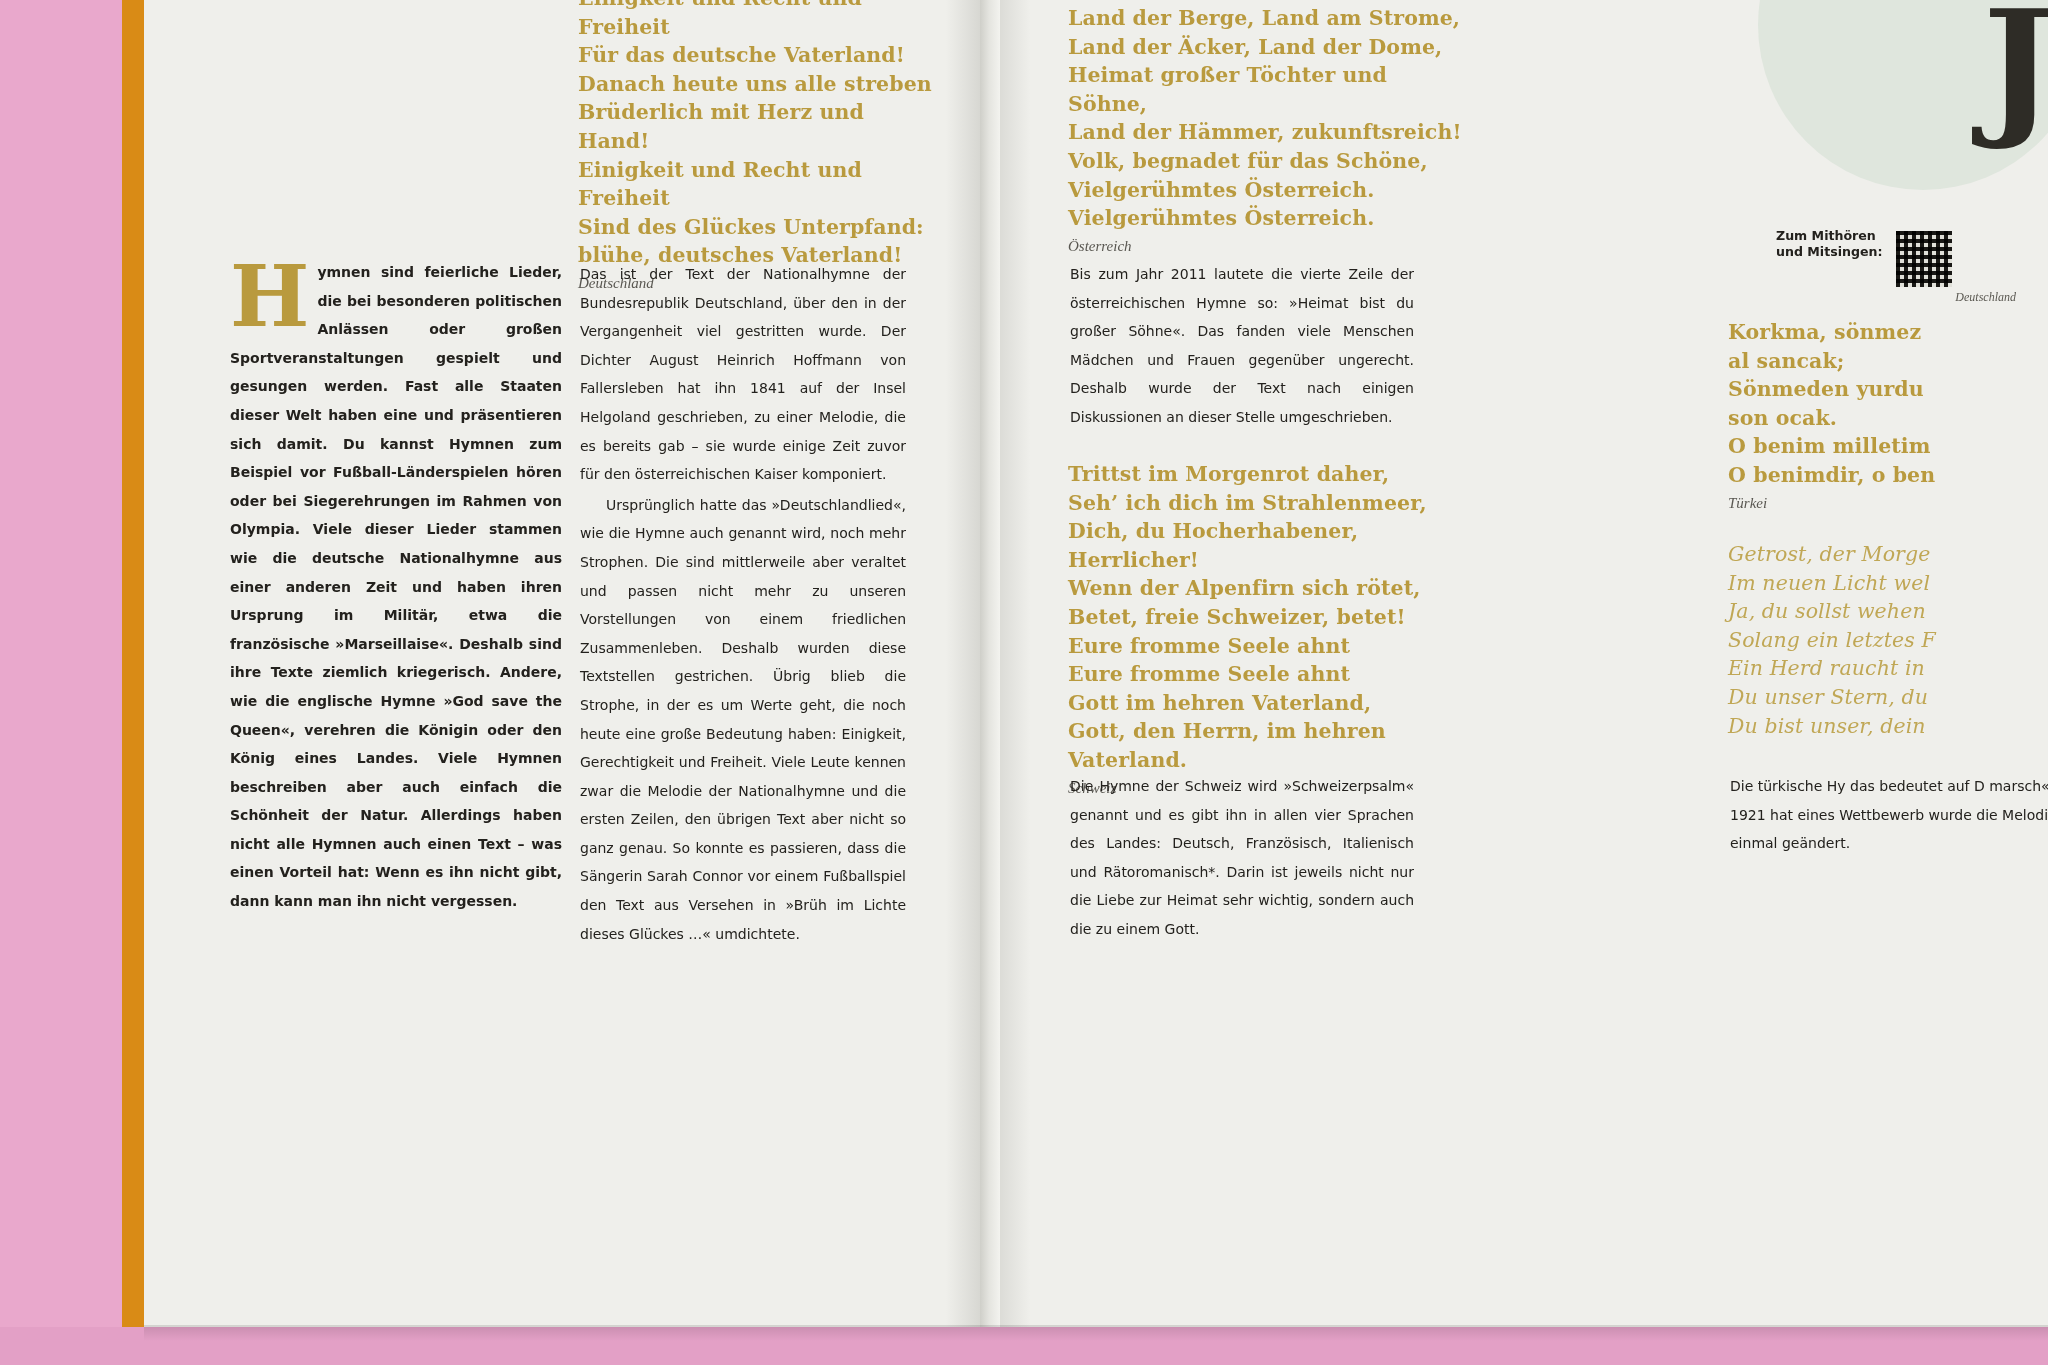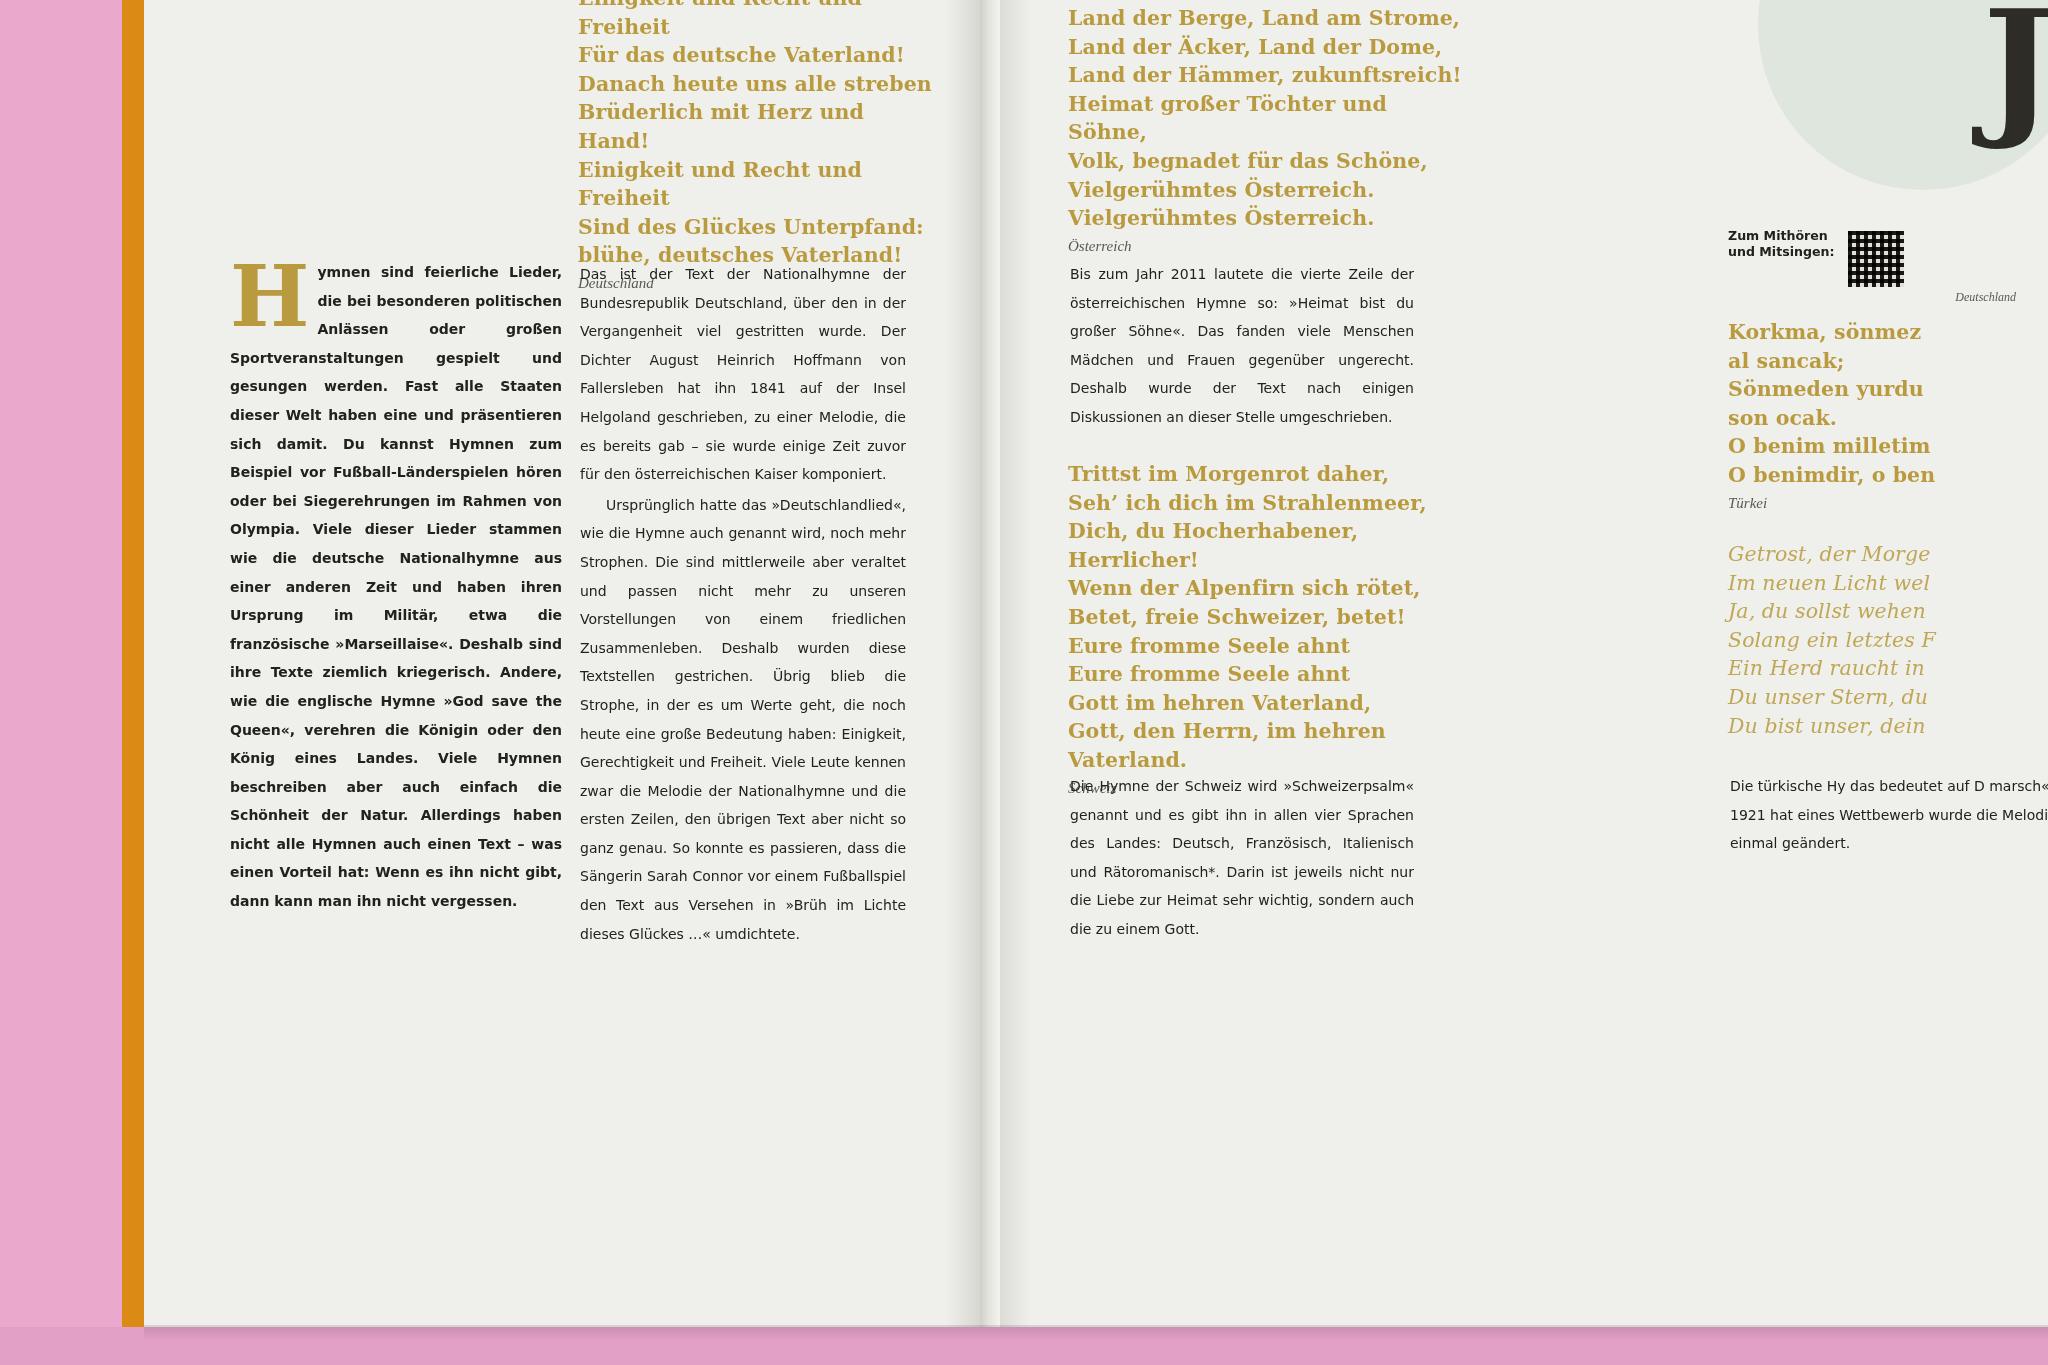--- a/index.html
+++ b/index.html
@@ -209,22 +209,22 @@
   <div class="gutter"></div>
 
   <div class="page page-right">
 
     <div class="deco-circle"></div>
     <div class="deco-glyph">J</div>
 
     <div class="blk" style="left:68px; top:4px; width:400px;">
       <div class="verse">Land der Berge, Land am Strome,</div>
       <div class="verse">Land der Äcker, Land der Dome,</div>
+      <div class="verse">Heimat großer Töchter und Söhne,</div>
       <div class="verse">Land der Hämmer, zukunftsreich!</div>
-      <div class="verse">Heimat großer Töchter und Söhne,</div>
       <div class="verse">Volk, begnadet für das Schöne,</div>
       <div class="verse">Vielgerühmtes Österreich.</div>
       <div class="verse">Vielgerühmtes Österreich.</div>
       <div class="verse-caption">Österreich</div>
     </div>
 
     <div class="blk body-col" style="left:68px; top:258px; width:348px;">
       <p>Bis zum Jahr 2011 lautete die vierte Zeile der österreichischen Hymne so: »Heimat bist du großer Söhne«. Das fanden viele Menschen Mädchen und Frauen gegenüber ungerecht. Deshalb wurde der Text nach einigen Diskussionen an dieser Stelle umgeschrieben.</p>
     </div>
 
@@ -240,21 +240,21 @@
       <div class="verse">Gott, den Herrn, im hehren Vaterland.</div>
       <div class="verse-caption">Schweiz</div>
     </div>
 
     <div class="blk body-col" style="left:68px; top:770px; width:348px;">
       <p>Die Hymne der Schweiz wird »Schweizerpsalm« genannt und es gibt ihn in allen vier Sprachen des Landes: Deutsch, Französisch, Italienisch und Rätoromanisch*. Darin ist jeweils nicht nur die Liebe zur Heimat sehr wichtig, sondern auch die zu einem Gott.</p>
     </div>
 
 
     <div class="blk" style="left:728px; top:228px; width:300px;">
-      <div style="display:flex; align-items:flex-start; gap:10px;">
+      <div style="display:flex; align-items:flex-start; gap:10px;margin-left:48px;">
         <div class="sidecap">
           <div>Zum Mithören</div>
           <div>und Mitsingen:</div>
         </div>
         <div class="qr"></div>
       </div>
       <div class="qr-caption" style="width:130px; margin-left:158px;">Deutschland</div>
     </div>
 
     <div class="blk" style="left:728px; top:318px; width:330px;">

